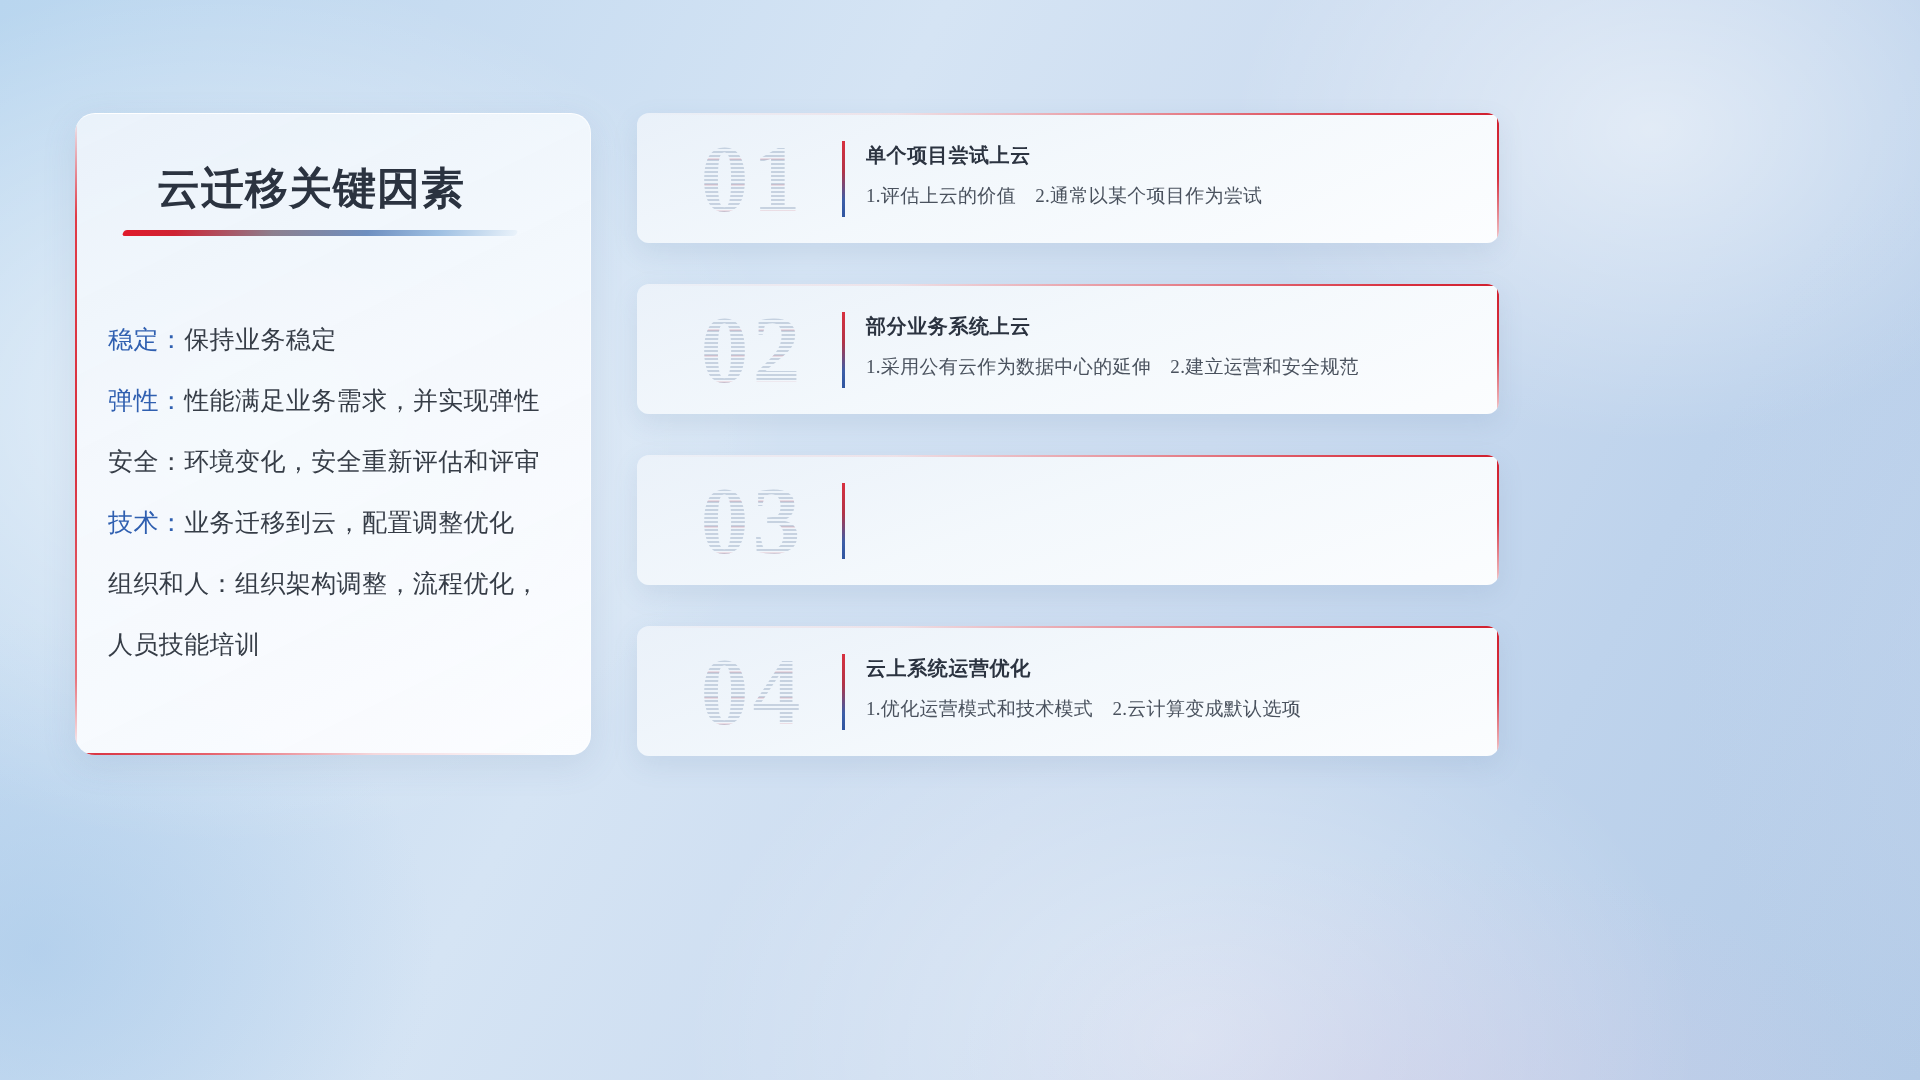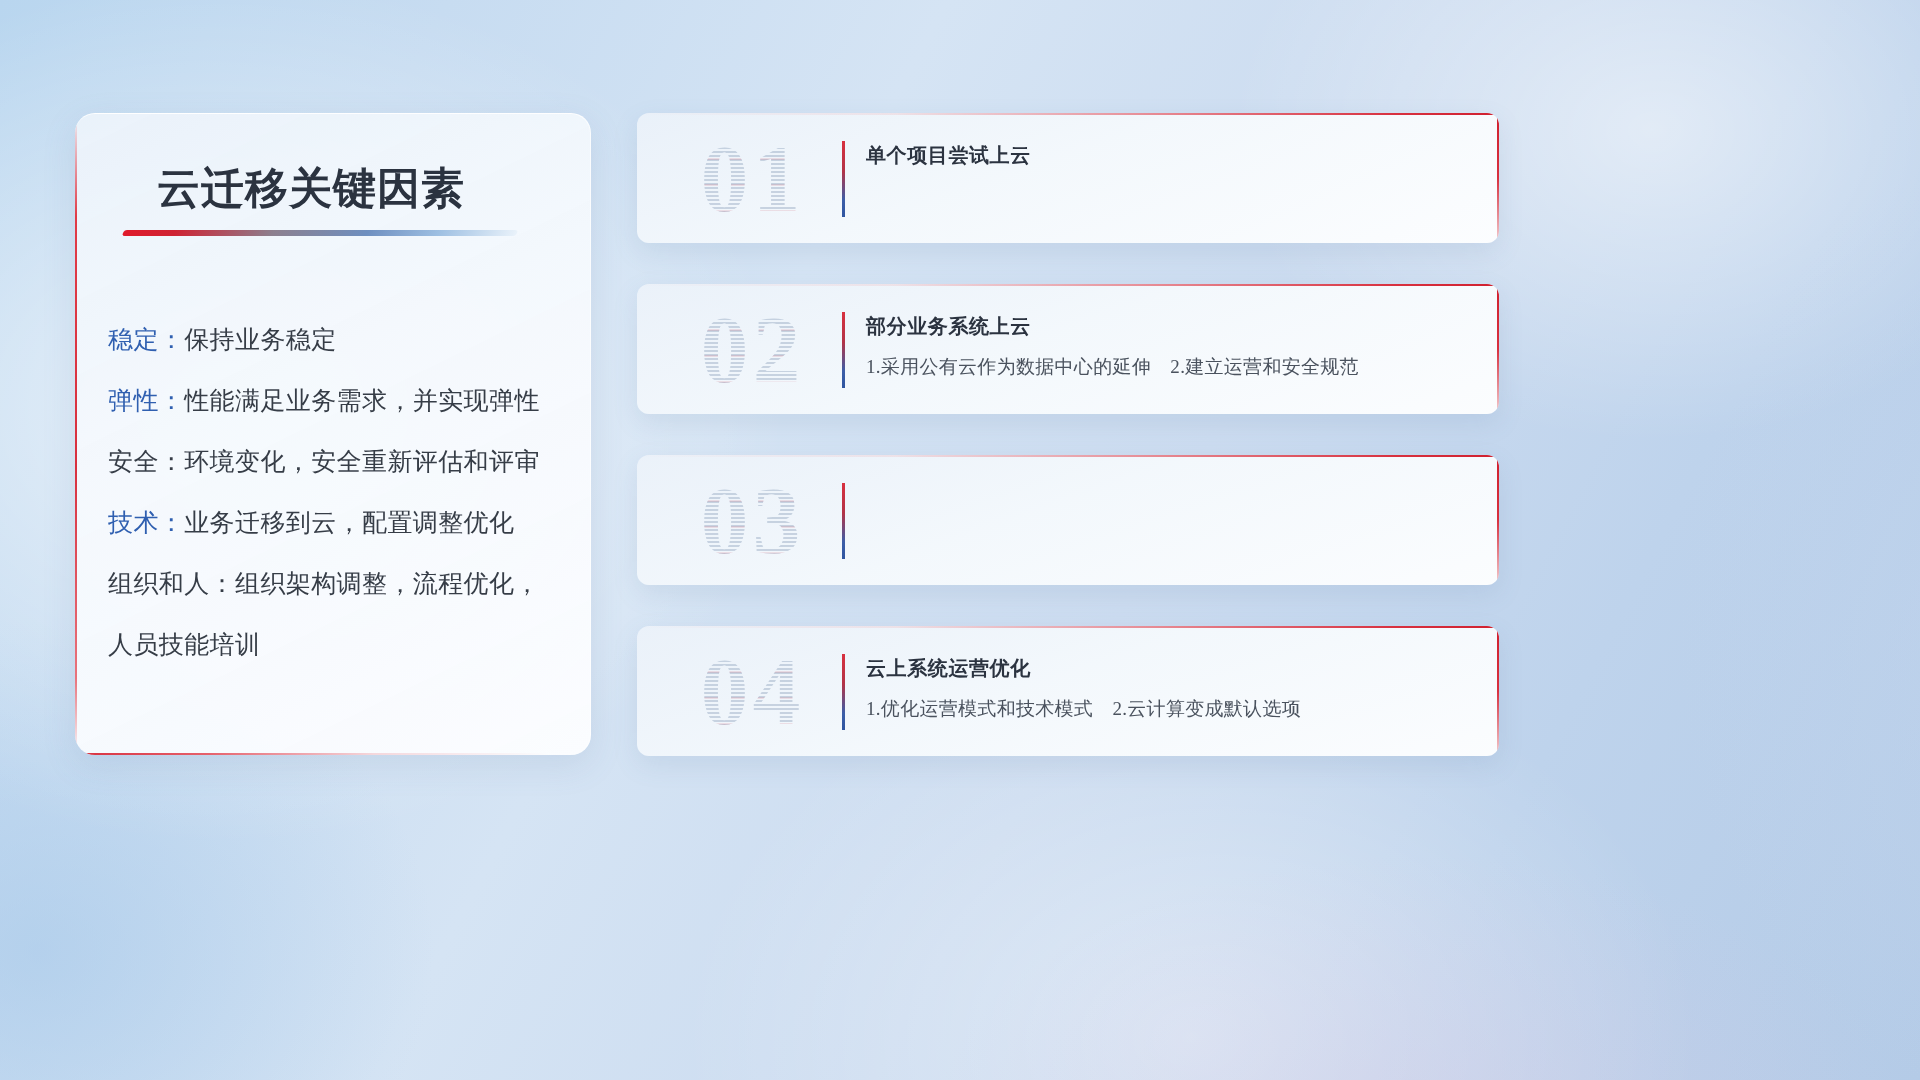--- a/index.html
+++ b/index.html
@@ -151,20 +151,21 @@
 </section>
 
 <section class="steps">
 
   <article class="step-card">
     <div class="step-num">01</div>
     <div class="step-num-ghost">01</div>
     <div class="step-divider"></div>
     <div class="step-body">
       <div class="step-title">单个项目尝试上云</div>
+      <div class="step-desc">1.评估上云的价值　2.通常以某个项目作为尝试</div>
     </div>
   </article>
 
   <article class="step-card">
     <div class="step-num">02</div>
     <div class="step-num-ghost">02</div>
     <div class="step-divider"></div>
     <div class="step-body">
       <div class="step-title">部分业务系统上云</div>
       <div class="step-desc">1.采用公有云作为数据中心的延伸　2.建立运营和安全规范</div>

